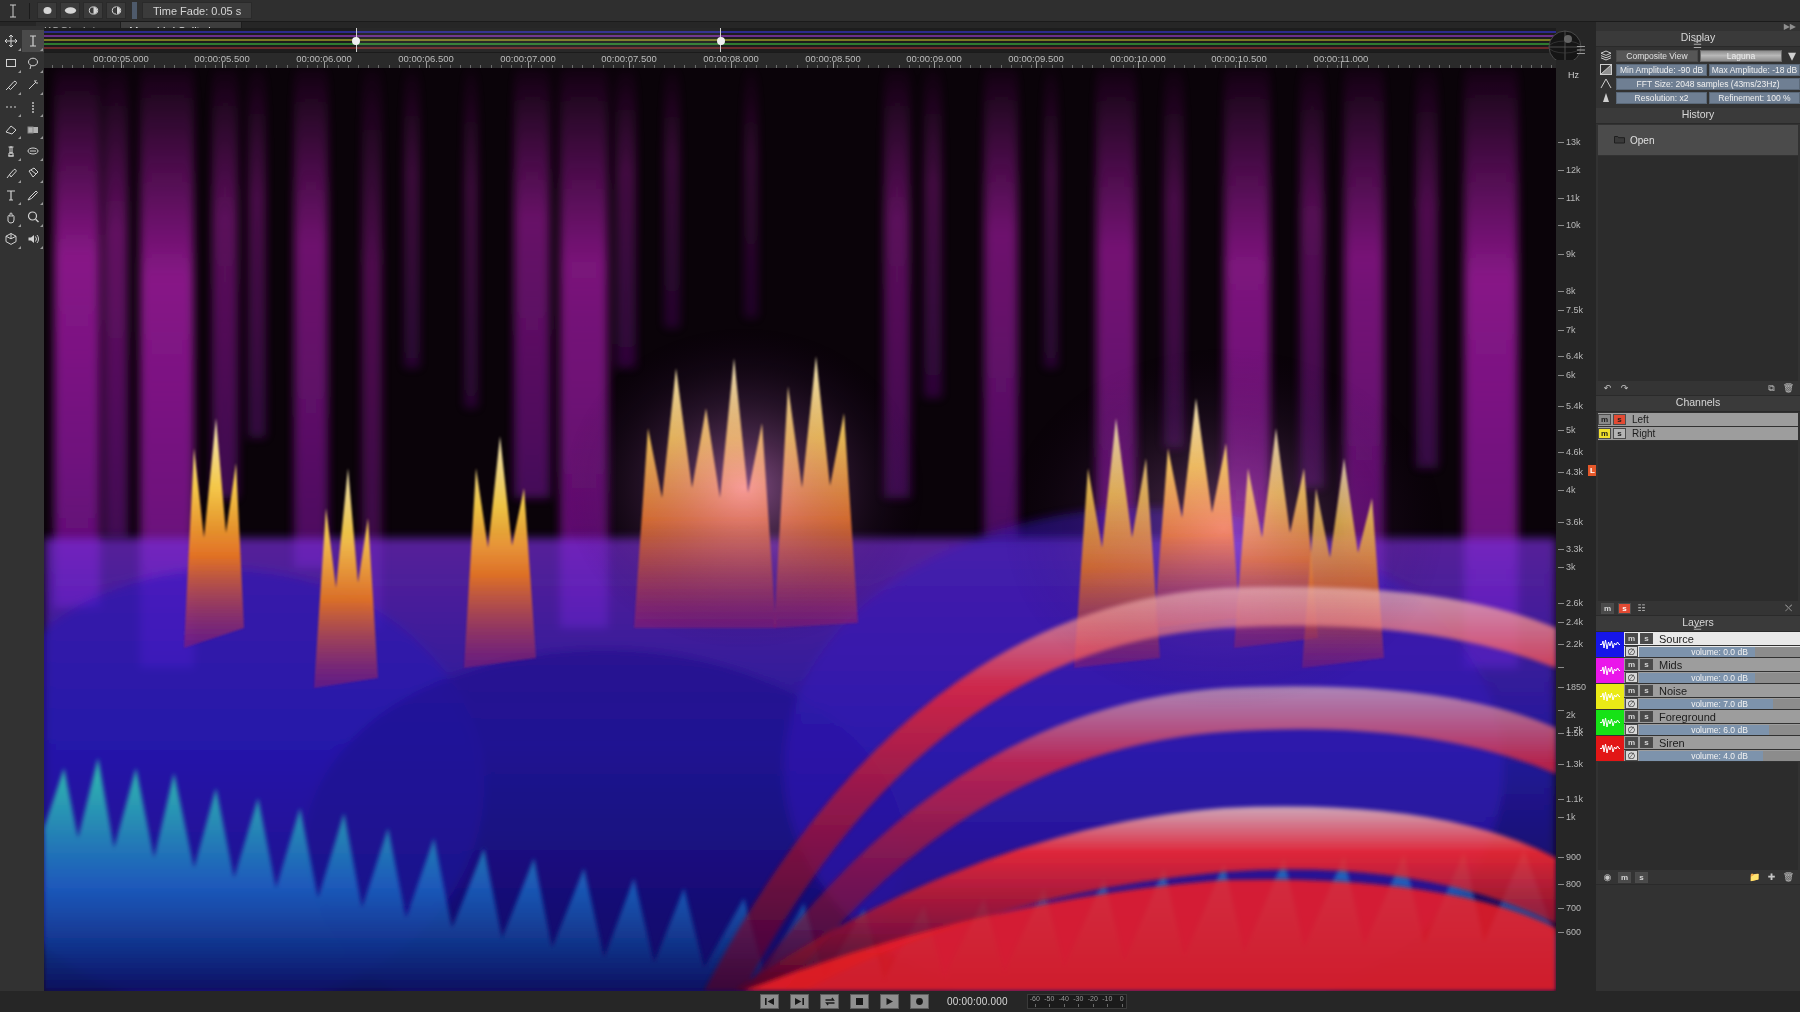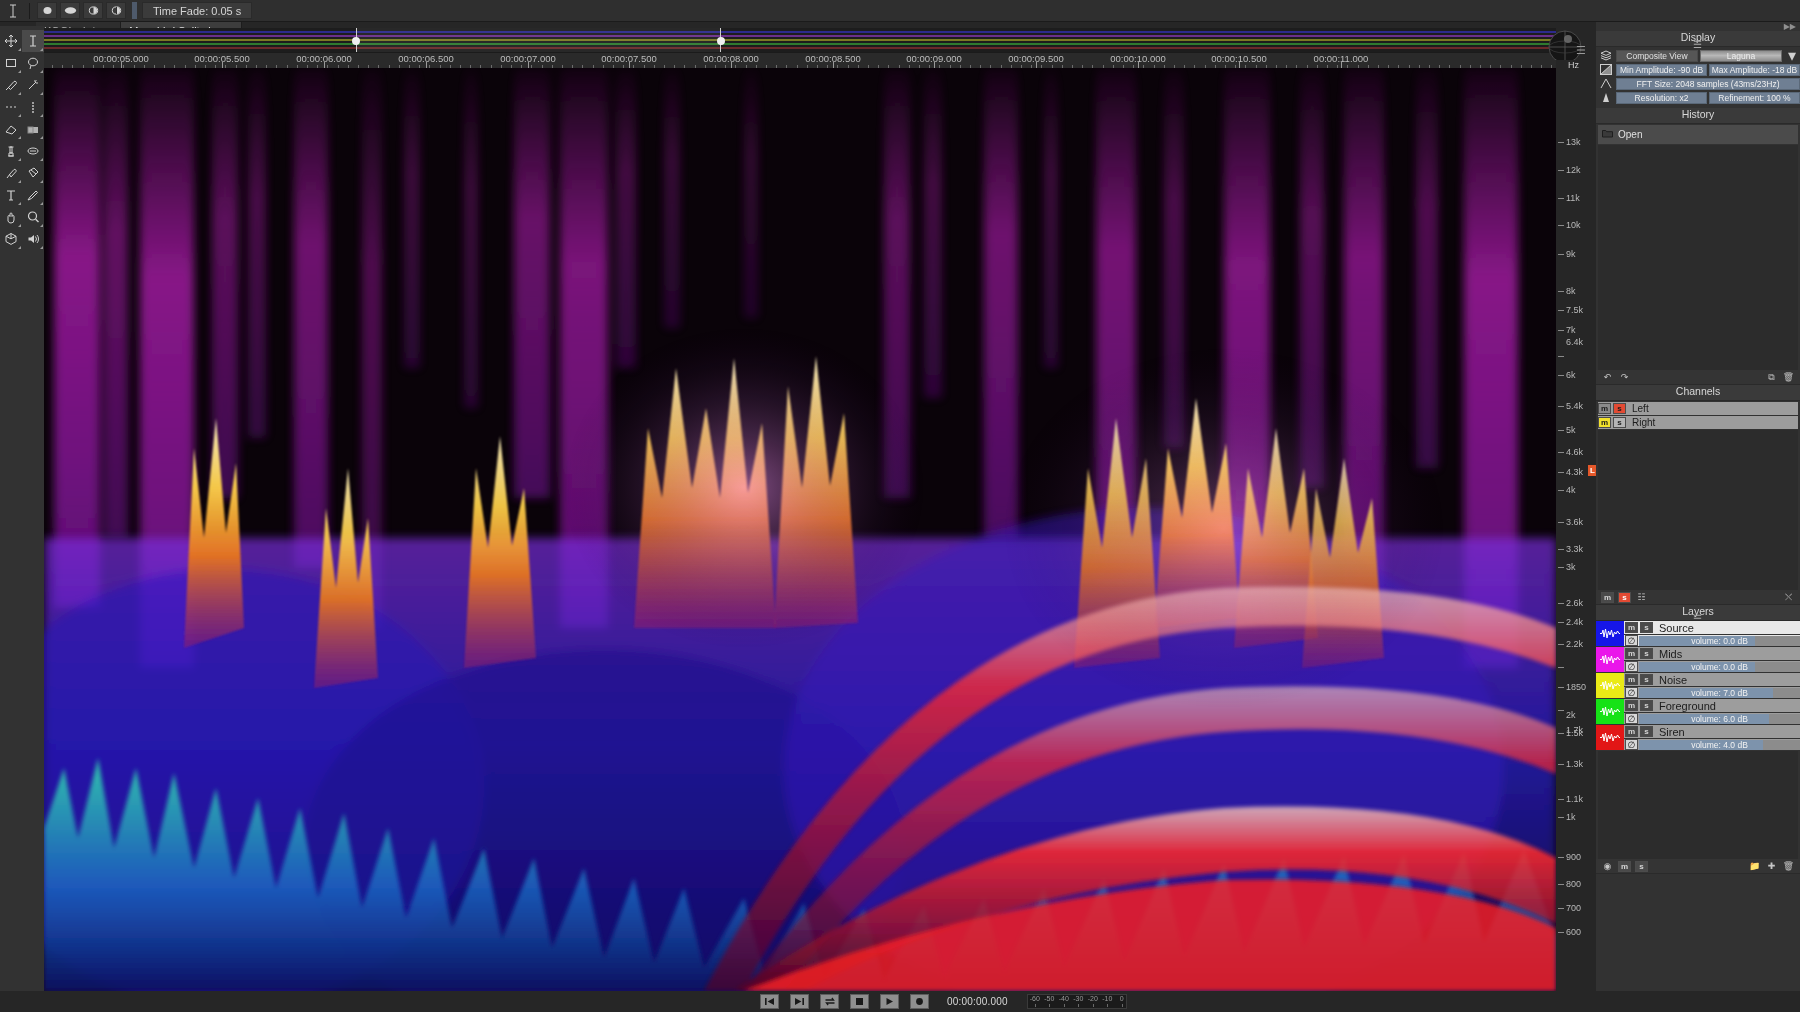--- a/index.html
+++ b/index.html
@@ -115,21 +115,21 @@
   
   .freq-axis {
     position: absolute; left: 1556px; top: 60px; width: 44px; height: 931px;
     background: #262626;
   }
   .freq-lbl {
     position: absolute; left: 10px; font-size: 9px; color: #b9b9b9;
     transform: translateY(-50%); white-space: nowrap;
   }
   .freq-tick { position: absolute; left: 2px; width: 6px; height: 1px; background: #8a8a8a; }
-  .hz-head { position: absolute; left: 12px; top: 0; font-size: 9px; color: #cfcfcf; }
+  .hz-head { position: absolute; left: 12px; top: 10px; font-size: 9px; color: #cfcfcf; }
   .lmark {
     position: absolute; left: 1588px; width: 9px; height: 11px;
     background: #e5582a; color: #fff; font-size: 8px; font-weight: bold;
     display: flex; align-items: center; justify-content: center;
   }
 
   
   .dock {
     position: absolute; left: 1596px; top: 22px; width: 204px; height: 969px;
     background: #323232;
@@ -165,22 +165,22 @@
     font-size: 8.5px; color: #efefef; position: relative;
   }
   .btn-flat {
     height: 12px; flex: 1; background: #565656; border: 1px solid #4a4a4a;
     display: flex; align-items: center; justify-content: center;
     font-size: 8.5px; color: #e2e2e2;
   }
 
   
   .hist-row {
-    height: 19px; background: #4b4b4b; display: flex; align-items: center;
-    gap: 5px; padding-left: 4px; font-size: 10px; color: #e0e0e0;
+    height: 30px; background: #4b4b4b; display: flex; align-items: center;
+    gap: 5px; padding-left: 16px; font-size: 10px; color: #e0e0e0;
     margin: 1px 2px;
   }
   .hist-blank { background: #2c2c2c; height: 225px; margin: 0 2px; }
 
   
   .mini-toolbar {
     height: 15px; background: #343434; display: flex; align-items: center;
     gap: 4px; padding: 0 5px; border-bottom: 1px solid #2a2a2a;
   }
   .mini-btn { width: 13px; height: 11px; display: flex; align-items: center; justify-content: center;
@@ -746,21 +746,21 @@
         <div class="freq-lbl" style="top: 165px;">10k</div>
         <div class="freq-tick" style="top: 194px;"></div>
         <div class="freq-lbl" style="top: 194px;">9k</div>
         <div class="freq-tick" style="top: 231px;"></div>
         <div class="freq-lbl" style="top: 231px;">8k</div>
         <div class="freq-tick" style="top: 250px;"></div>
         <div class="freq-lbl" style="top: 250px;">7.5k</div>
         <div class="freq-tick" style="top: 270px;"></div>
         <div class="freq-lbl" style="top: 270px;">7k</div>
         <div class="freq-tick" style="top: 296px;"></div>
-        <div class="freq-lbl" style="top: 282px;">6.4k</div>
+        <div class="freq-lbl" style="top: 296px;">6.4k</div>
         <div class="freq-tick" style="top: 315px;"></div>
         <div class="freq-lbl" style="top: 315px;">6k</div>
         <div class="freq-tick" style="top: 346px;"></div>
         <div class="freq-lbl" style="top: 346px;">5.4k</div>
         <div class="freq-tick" style="top: 370px;"></div>
         <div class="freq-lbl" style="top: 370px;">5k</div>
         <div class="freq-tick" style="top: 392px;"></div>
         <div class="freq-lbl" style="top: 392px;">4.6k</div>
         <div class="freq-tick" style="top: 412px;"></div>
         <div class="freq-lbl" style="top: 412px;">4.3k</div>

